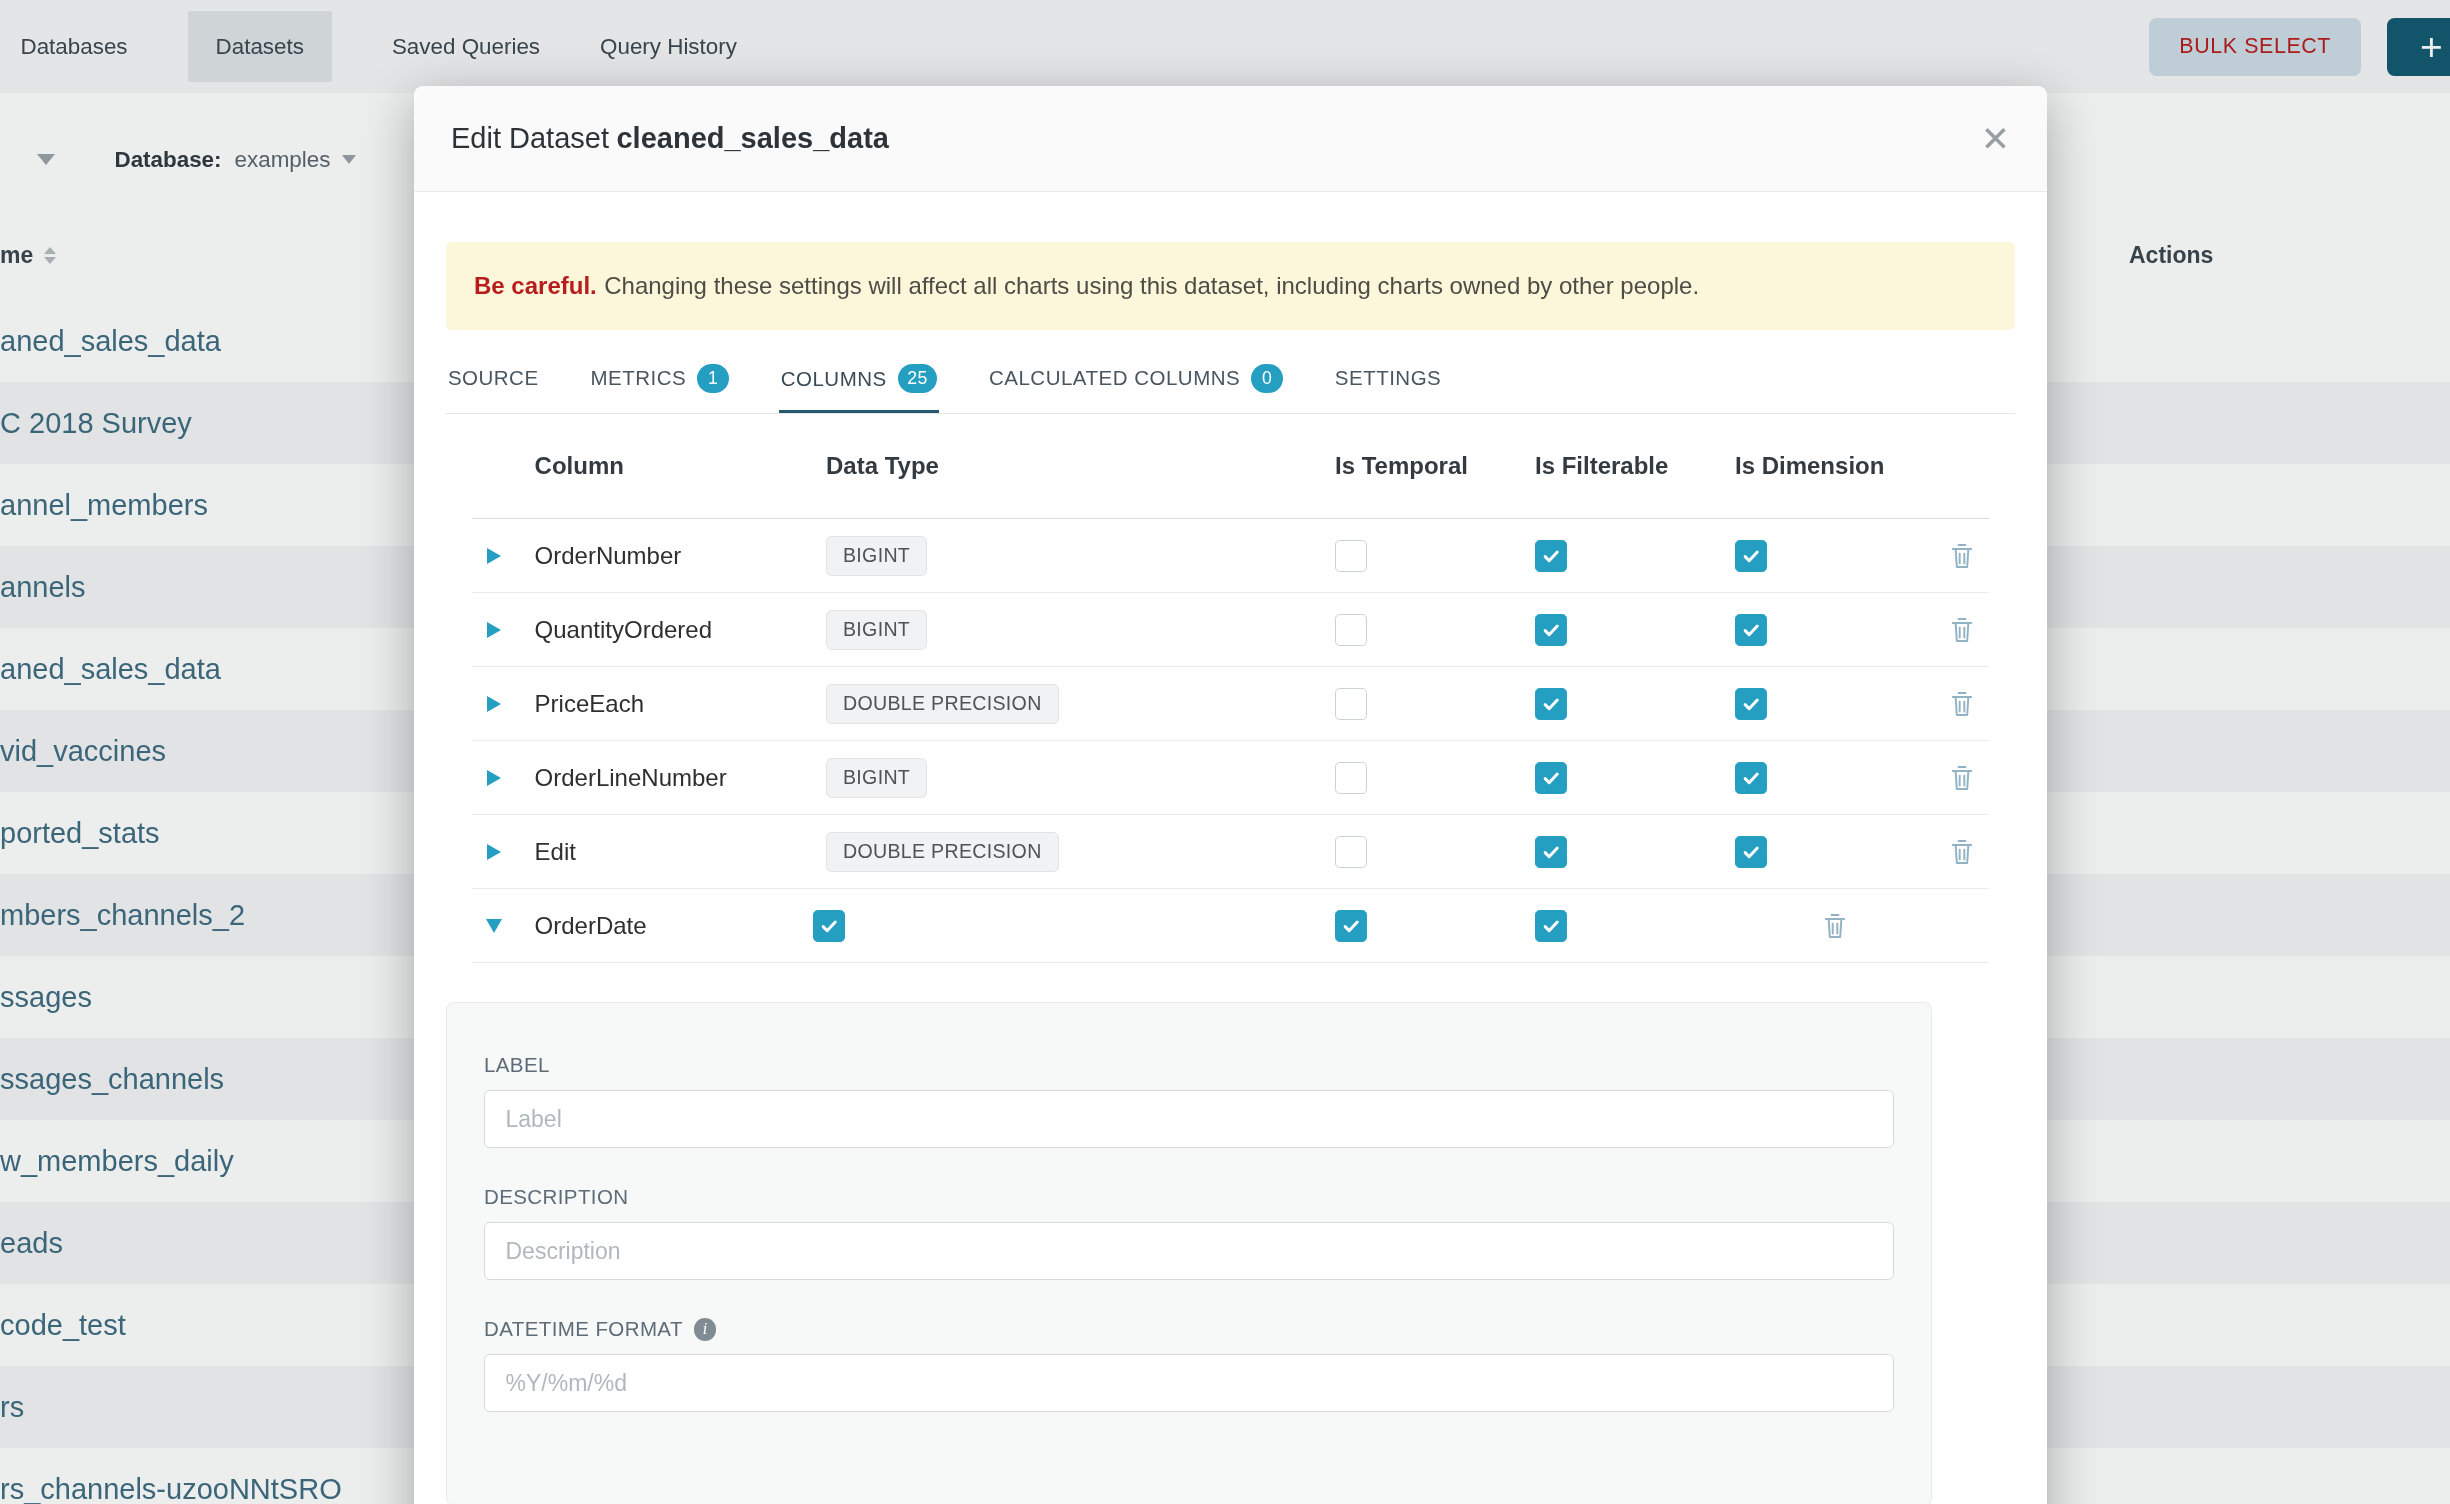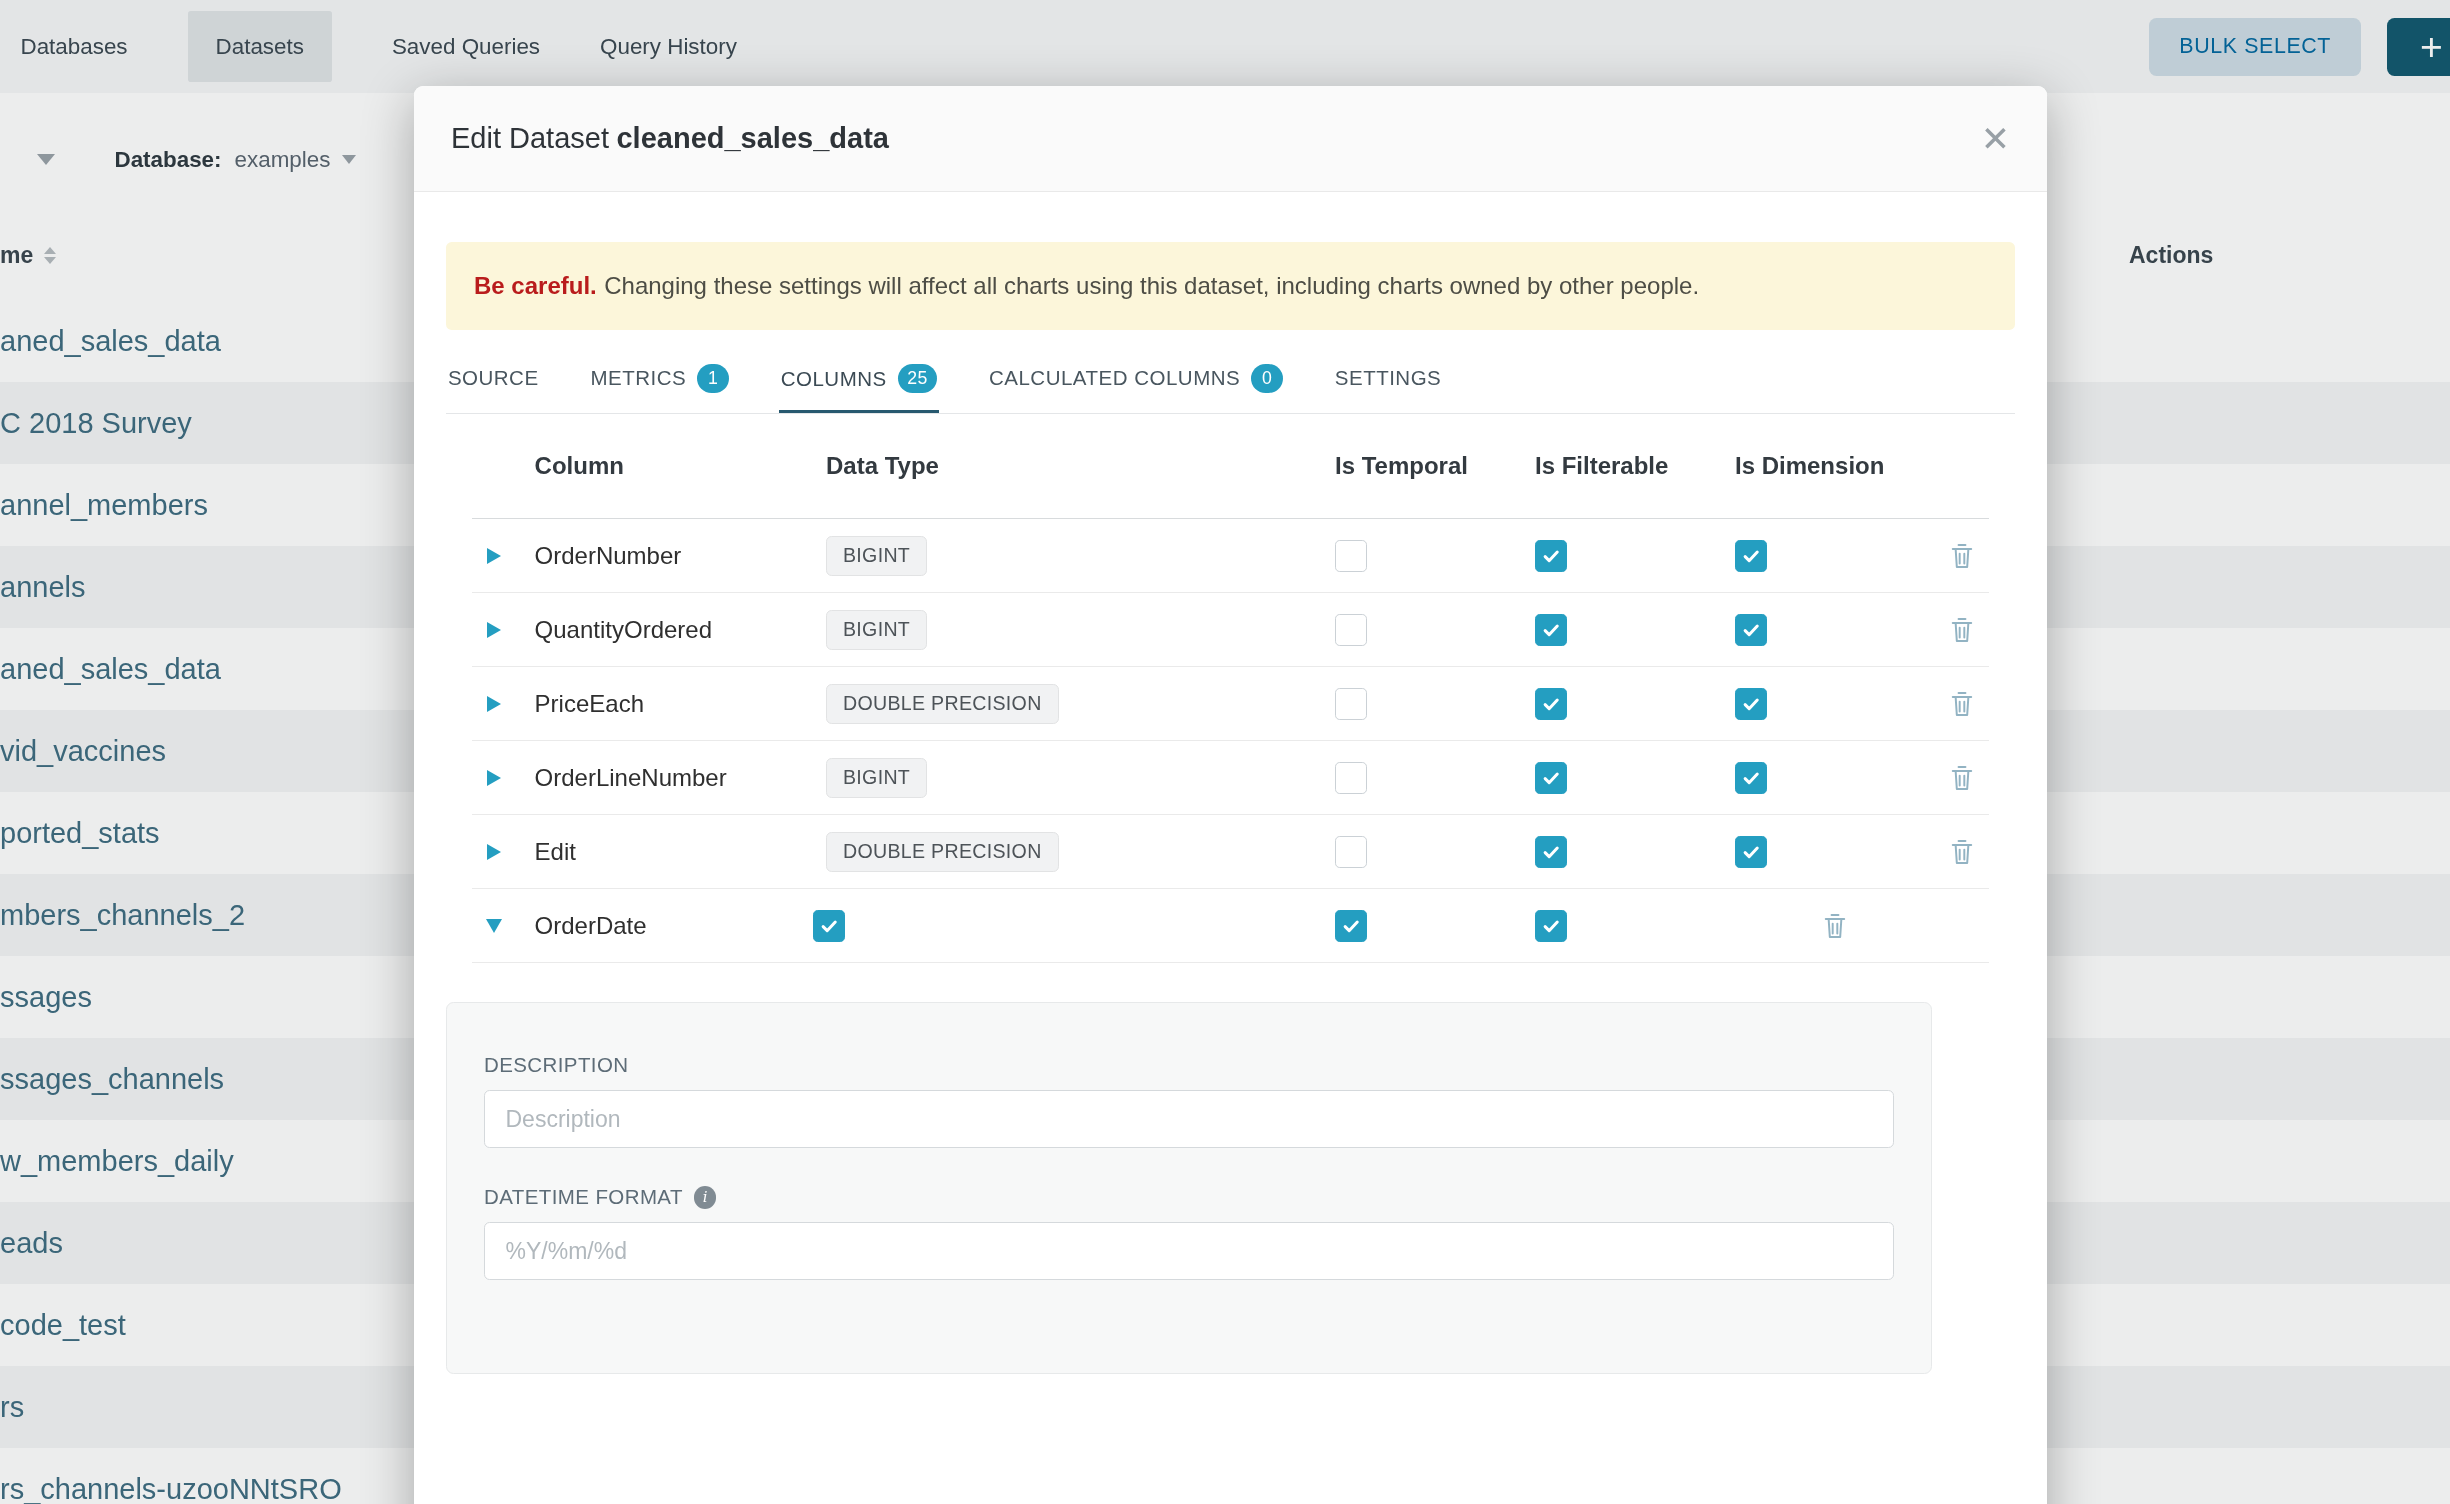--- a/index.html
+++ b/index.html
@@ -8,21 +8,21 @@
     background:#ffffff;font-family:"Liberation Sans","DejaVu Sans",sans-serif;
     -webkit-font-smoothing:antialiased;
   }
   
   .topnav{position:absolute;top:0;left:0;right:0;height:93px;background:#f6f7f8;
     display:flex;align-items:center;justify-content:space-between;padding-left:20.5px;z-index:1;}
   .nav-items{display:flex;align-items:center;gap:60px;height:100%;}
   .nav-item{font-size:22.4px;color:#3c4953;display:flex;align-items:center;height:100%;cursor:pointer;white-space:nowrap;}
   .nav-item.active{background:#e0e4e7;height:71px;padding:0 28px;border-radius:2.8px;}
   .nav-right{display:flex;align-items:center;gap:26px;}
-  .bulk-select{height:58px;padding:0 30px;background:#cfdde6;color:#0369a1;font-size:21.4px;
+  .bulk-select{height:58px;padding:0 30px;background:#cfdde6;color:#b91c1c;font-size:21.4px;
     border:none;border-radius:7.5px;letter-spacing:0.6px;font-family:inherit;cursor:pointer;text-align:right;}
   .add-btn{height:58px;width:89px;background:#135a70;border:none;border-radius:7.5px;color:#fff;
     display:flex;align-items:center;justify-content:center;margin-right:-26px;cursor:pointer;}
   .add-btn span{font-size:39px;line-height:1;font-family:inherit;}
   
   .page{position:absolute;top:93px;left:0;right:0;bottom:0;background:#ffffff;z-index:1;}
   .filter-bar{position:absolute;top:48px;left:16px;height:37px;display:flex;align-items:center;}
   .caret-sm{width:0;height:0;border-left:9.3px solid transparent;border-right:9.3px solid transparent;
     border-top:11.2px solid #9aa2a9;display:inline-block;}
   .filter-caret{margin-left:20.5px;}
@@ -442,20 +442,23 @@
                     <path d="M14 11v8.5"></path>
                   </g>
                 </svg>
               </span>
             </div>
           </div>
         </div>
     </div>
     <div class="expand-panel" id="expand-panel">
         <div class="field"><div class="field-label-row">
+            <span class="field-label">LABEL</span>
+          </div><input class="field-input" placeholder="Label" style=""></div>
+        <div class="field"><div class="field-label-row">
             <span class="field-label">DESCRIPTION</span>
           </div><input class="field-input" placeholder="Description" style=""></div>
         <div class="field"><div class="field-label-row">
             <span class="field-label">DATETIME FORMAT</span>
             <span class="info-icon">i</span>
           </div><input class="field-input" placeholder="%Y/%m/%d" style=""></div>
       </div>
   </div>
 </div>
 

